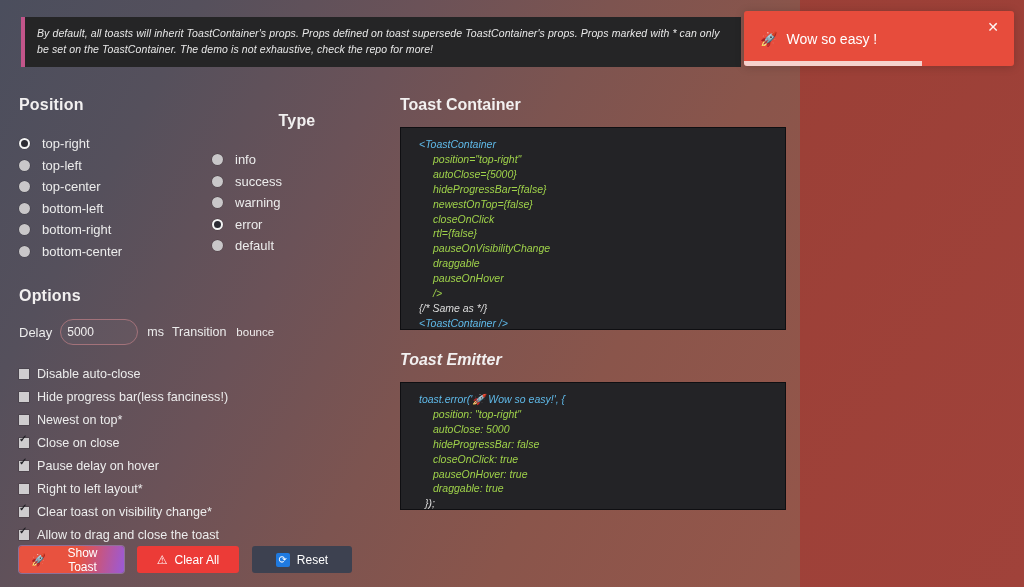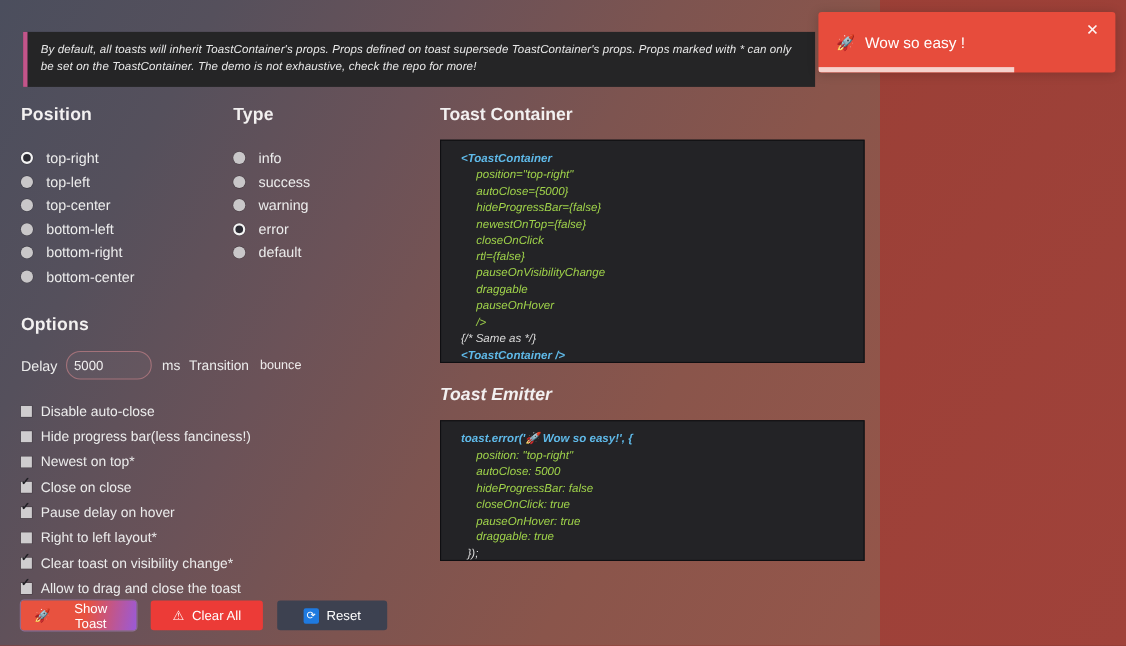--- a/index.html
+++ b/index.html
@@ -29,35 +29,35 @@
         #6b5258 38%,
         #7d5450 55%,
         #8a554b 72%,
         #95564a 100%);
     overflow: hidden;
   }
 
   
   .banner {
     position: absolute;
-    left: 21px; top: 29px;
+    left: 21px; top: 17px;
     width: 720px;
     background: #252526;
     border-left: 4px solid #c2558a;
     padding: 8px 12px 9px 12px;
     color: #e8e8e8;
     font-style: italic;
     font-size: 10.5px;
     line-height: 1.55;
     letter-spacing: .1px;
   }
 
   
   .col-position { position: absolute; left: 19px;  top: 96px; width: 175px; }
-  .col-type     { position: absolute; left: 212px; top: 96px; width: 170px; }
+  .col-type     { position: absolute; left: 212px; top: 112px; width: 170px; text-align: center; }
   .col-right    { position: absolute; left: 400px; top: 96px; width: 386px; }
 
   h2.sec {
     margin: 0 0 22px 0;
     font-size: 16px;
     font-weight: bold;
     color: #f2f0f0;
     letter-spacing: .2px;
   }
   h2.sec.tight { margin-bottom: 14px; }
@@ -189,21 +189,21 @@
     font-size: 10.5px;
     font-style: italic;
     line-height: 1.42;
     color: #d7d7d7;
     white-space: pre;
   }
   #code-container { width: 386px; height: 203px; }
   #code-emitter  { width: 386px; height: 128px; }
   .code-title.emitter { margin-top: 21px; font-style: italic; }
 
-  .tag   { color: #5fb9e8; font-weight: bold; }
+  .tag   { color: #5fb9e8; }
   .attr  { color: #9fd24a; }
   .cmt   { color: #dcdcdc; }
   .ind1  { padding-left: 22px; display: block; }
   .ind0  { padding-left: 8px; display: block; }
   .ind05 { padding-left: 14px; display: block; }
 
   
   .toast-wrap {
     position: absolute;
     right: 10px; top: 11px;

